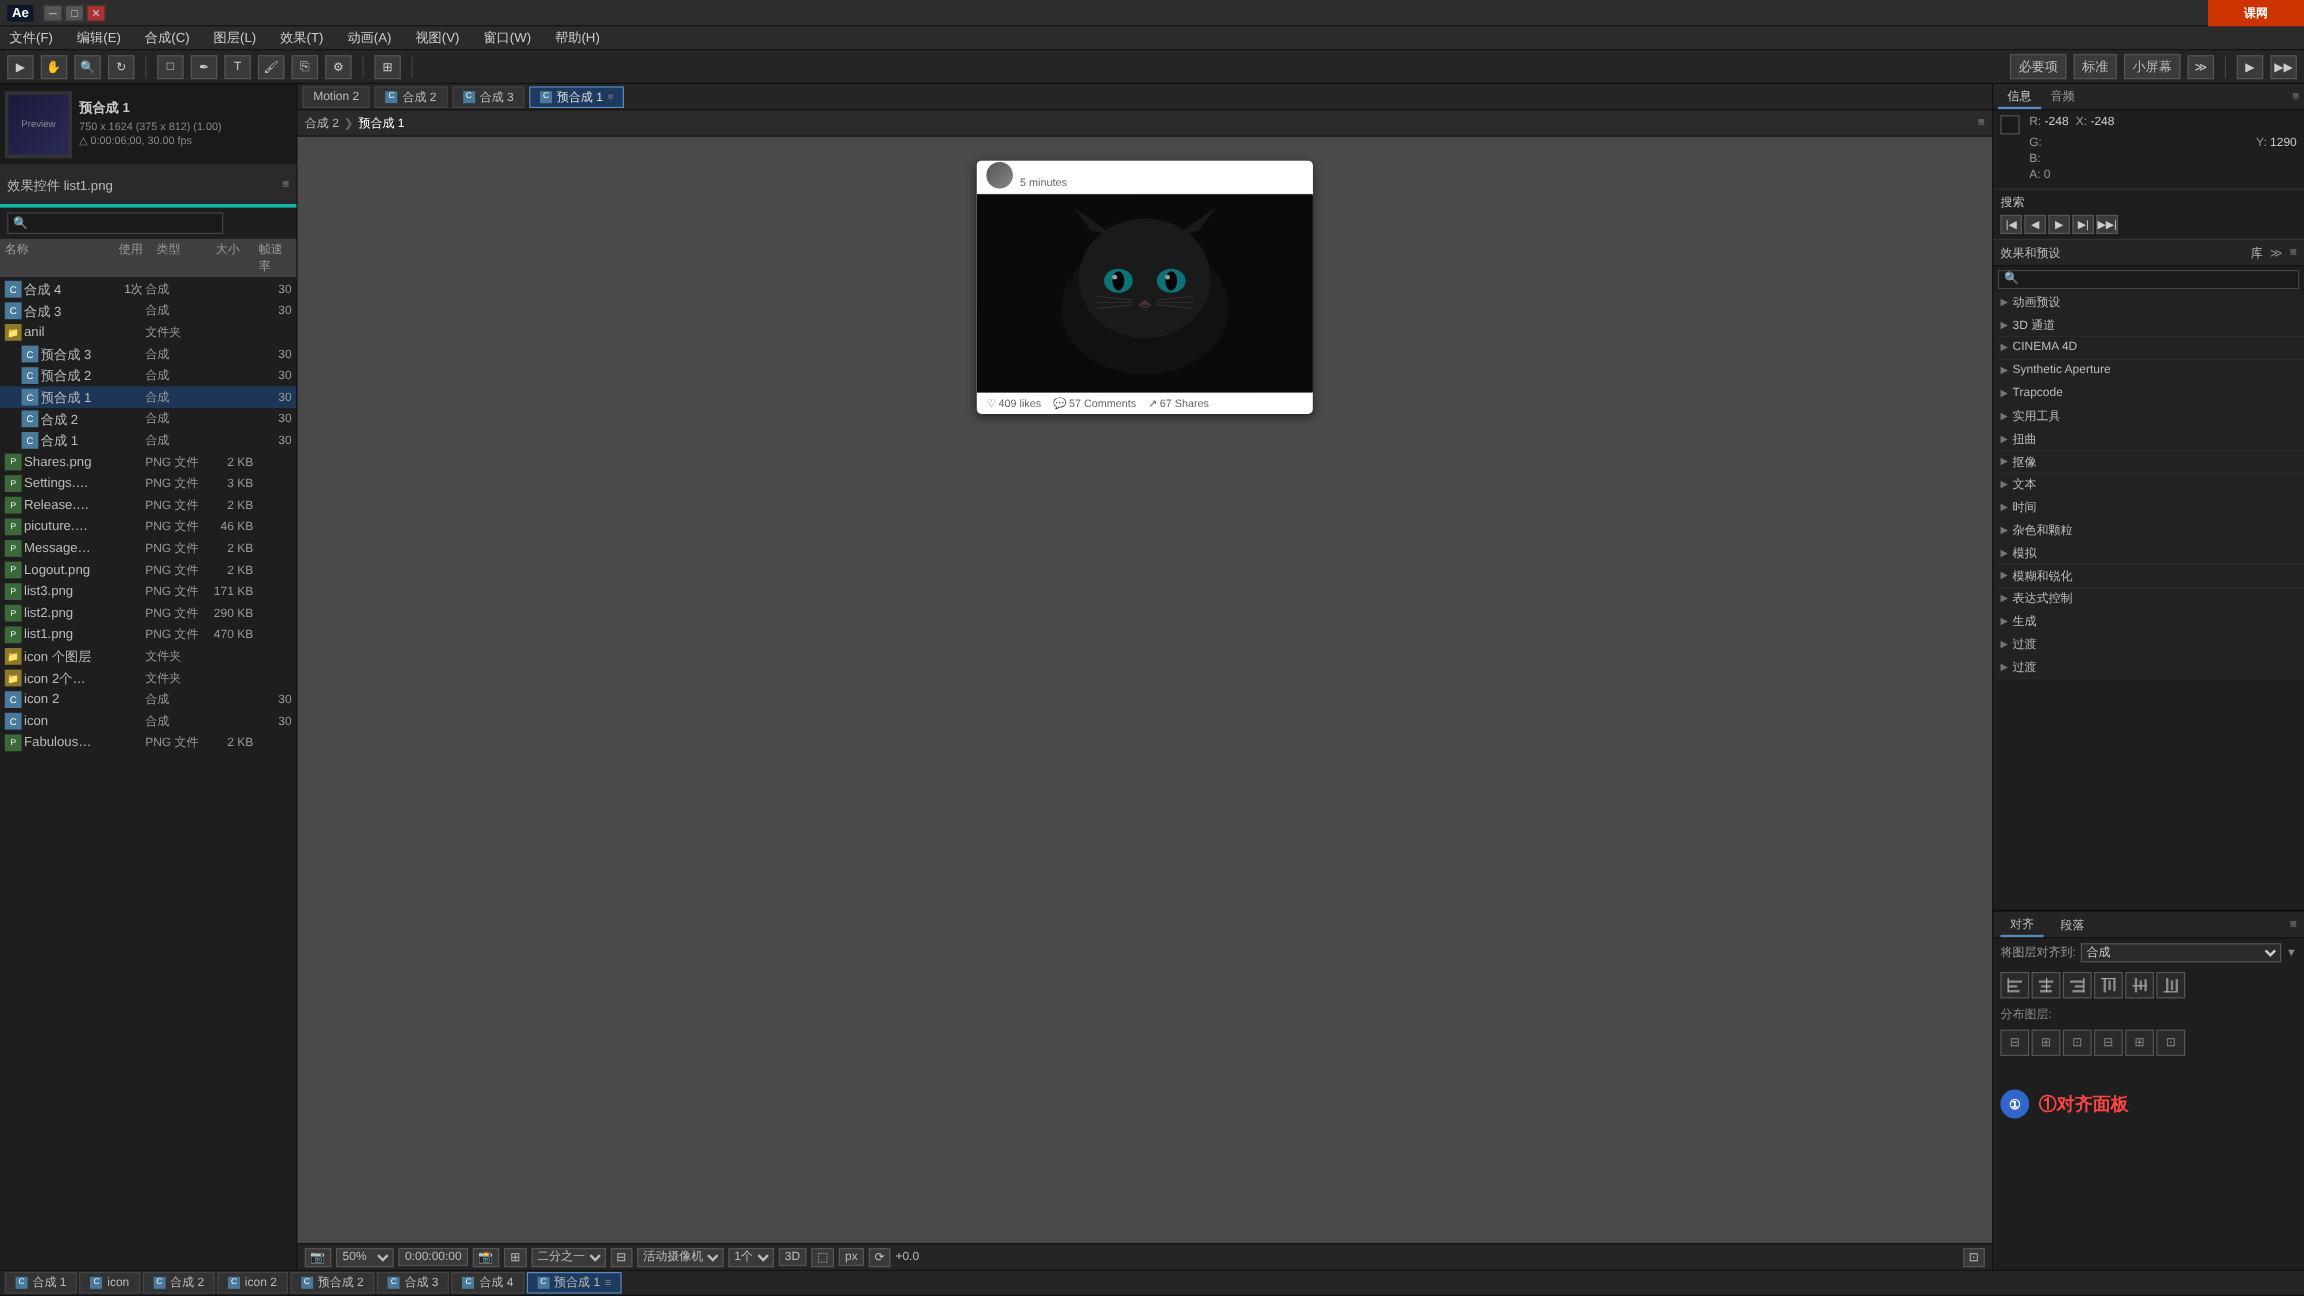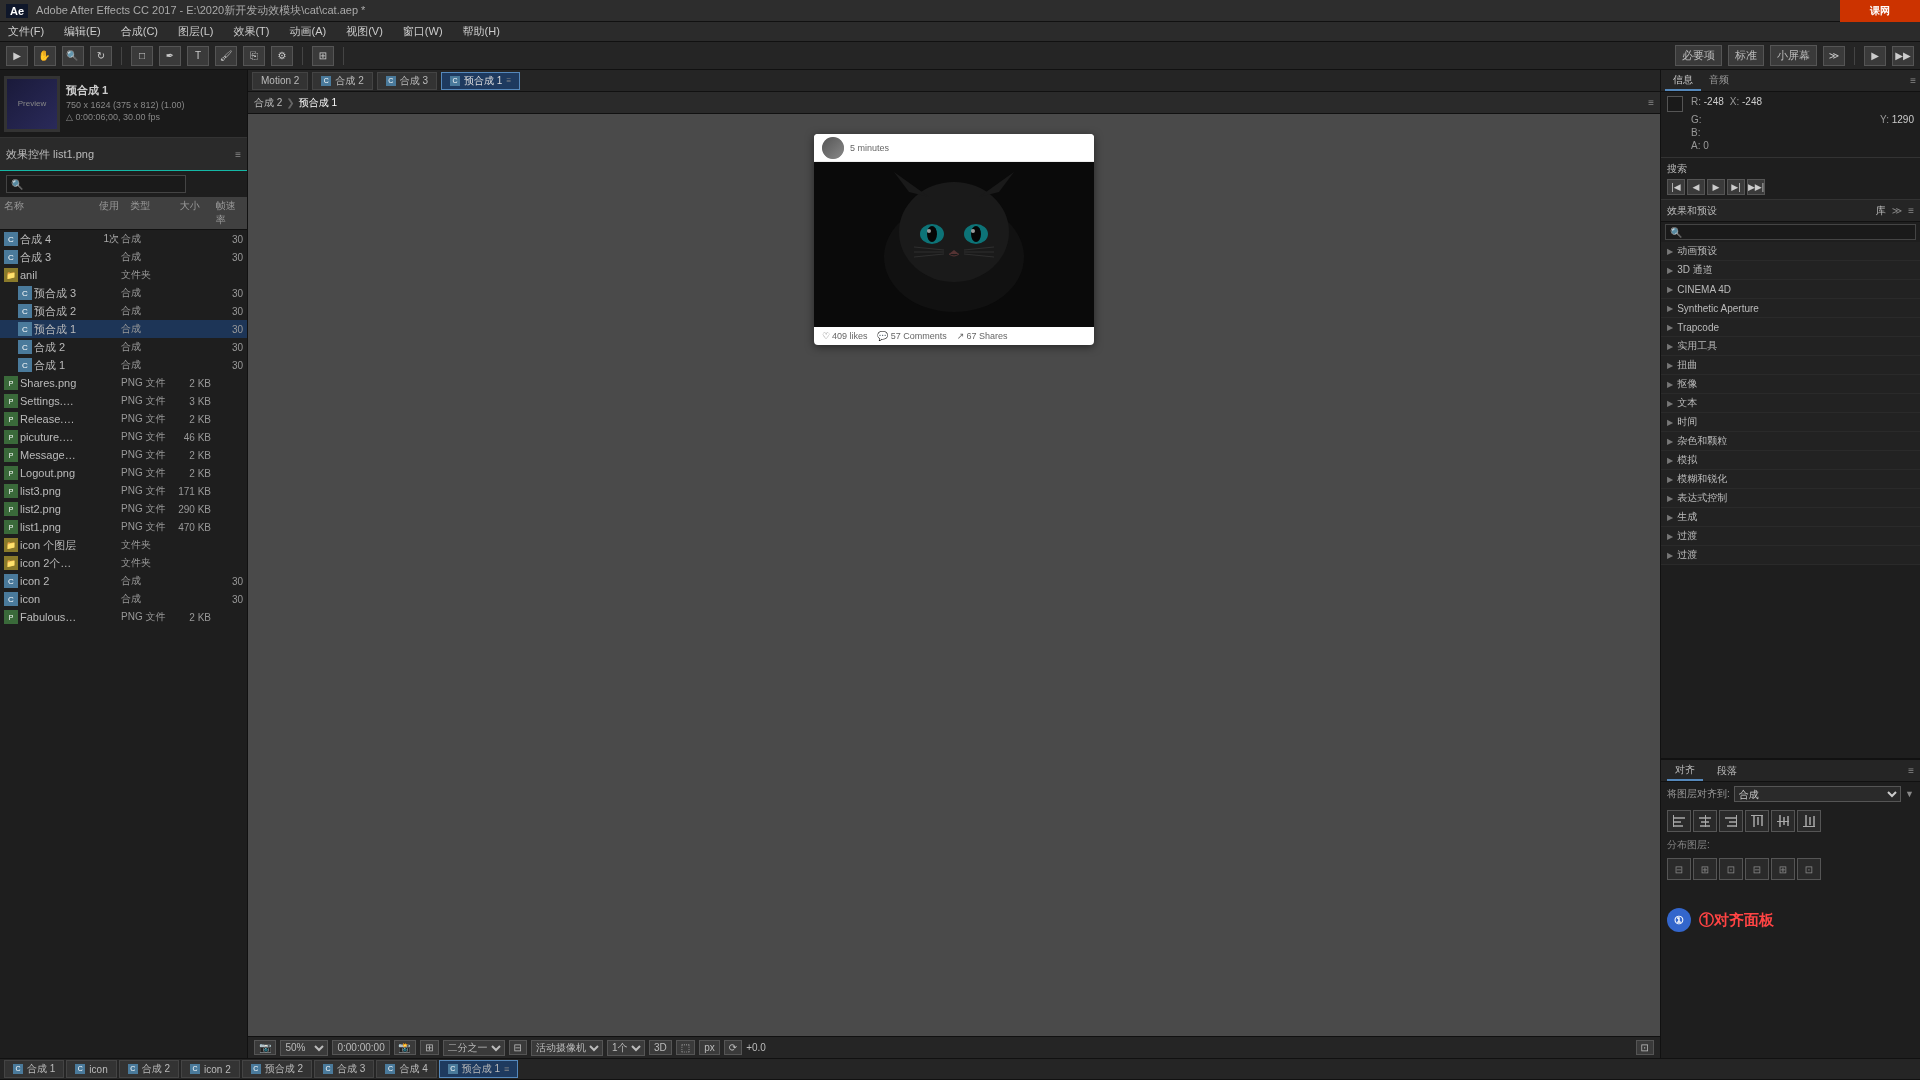--- a/index.html
+++ b/index.html
@@ -75,21 +75,21 @@
     #left-panel {
       width: 248px;
       background: #1e1e1e;
       border-right: 1px solid #111;
       display: flex;
       flex-direction: column;
     }
     #left-panel-header {
       height: 22px;
       background: #2a2a2a;
-      border-bottom: 1px solid #14b8a6;
+      border-bottom: 3px solid #14b8a6;
       display: flex;
       align-items: center;
       padding: 16px 6px;
       gap: 6px;
     }
     .panel-header-label { font-size: 11px; color: #bbb; }
     #project-search {
       height: 18px;
       background: #1a1a1a;
       border: 1px solid #444;
@@ -217,21 +217,21 @@
       border-radius: 4px;
       box-shadow: 0 2px 8px rgba(0,0,0,0.5);
       overflow: hidden;
       color: #333;
     }
     #social-card-header {
       height: 28px;
       background: #fff;
       padding: 4px 8px;
       display: flex;
-      align-items: center;
+      align-items: flex-end;
       gap: 6px;
       border-bottom: 1px solid #eee;
     }
     #card-avatar {
       width: 22px; height: 22px;
       border-radius: 50%;
       background: #888;
       overflow: hidden;
     }
     #card-cat-image {
@@ -455,21 +455,20 @@
       display: flex; align-items: center; justify-content: center;
       font-size: 10px; color: #fff; font-weight: bold;
     }
   </style>
 </head>
 <body>
 
 <div id="titlebar">
   <span style="background:#0f172a;color:#fff;padding:1px 4px;font-weight:bold;font-size:11px;">Ae</span>
   <span style="width:8px"></span>
-  <span style="flex:1;font-size:11px;color:#aaa;">Adobe After Effects CC 2017 - E:\2020新开发动效模块\cat\cat.aep *</span>
   <div style="display:flex;gap:2px;">
     <div class="titlebar-btn">─</div>
     <div class="titlebar-btn">□</div>
     <div class="titlebar-btn" style="background:#aa3333;">✕</div>
   </div>
   <div id="top-right-logo">课网</div>
 </div>
 
 <div id="menubar">
   <span class="menu-item">文件(F)</span>

